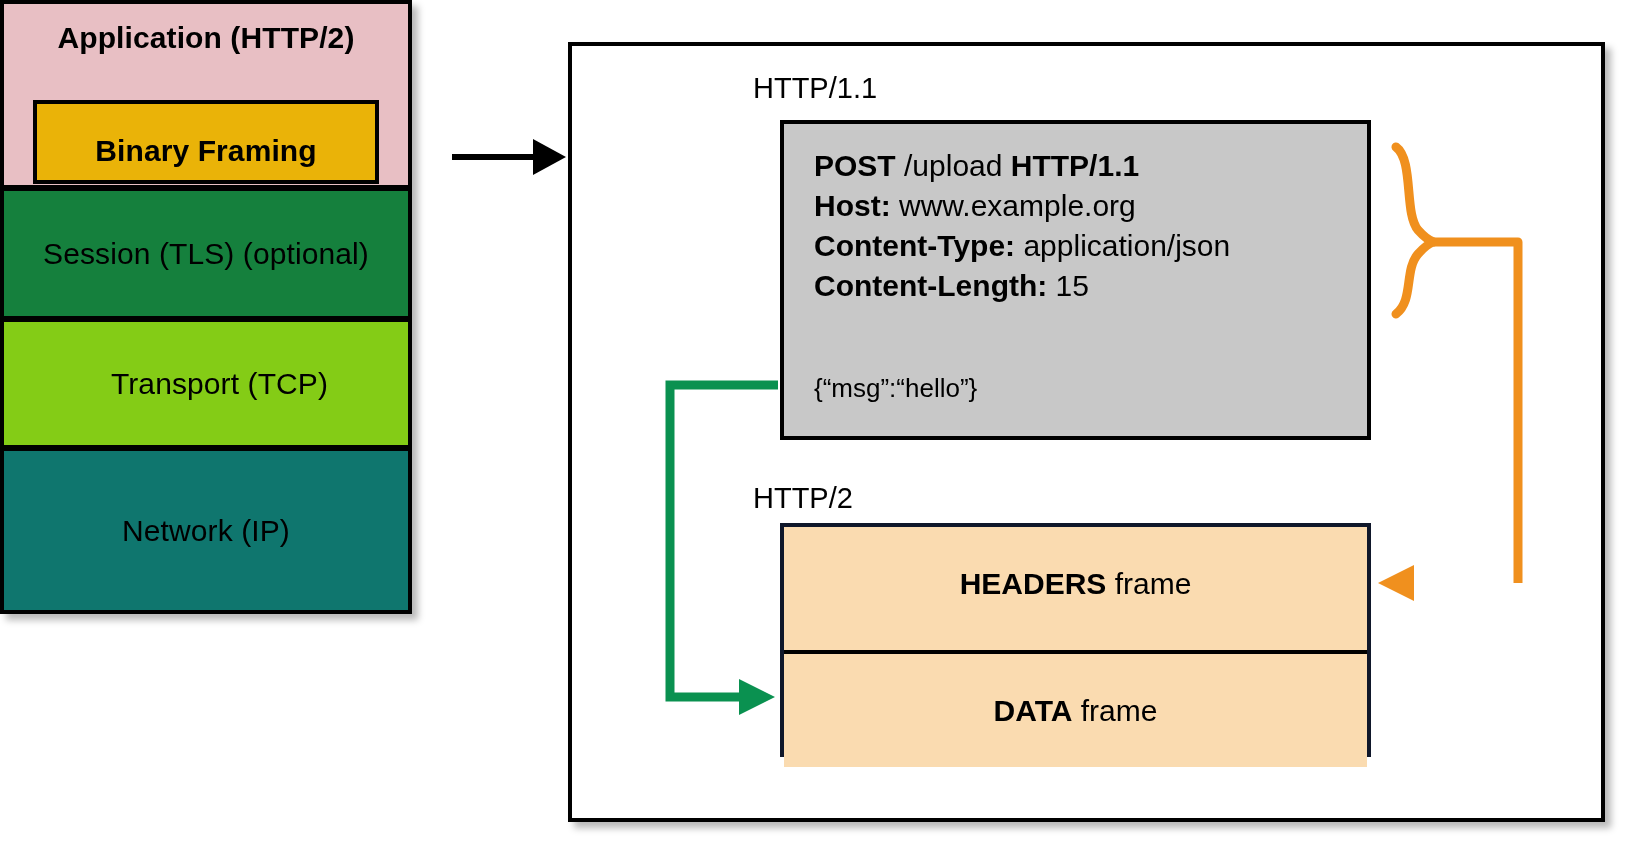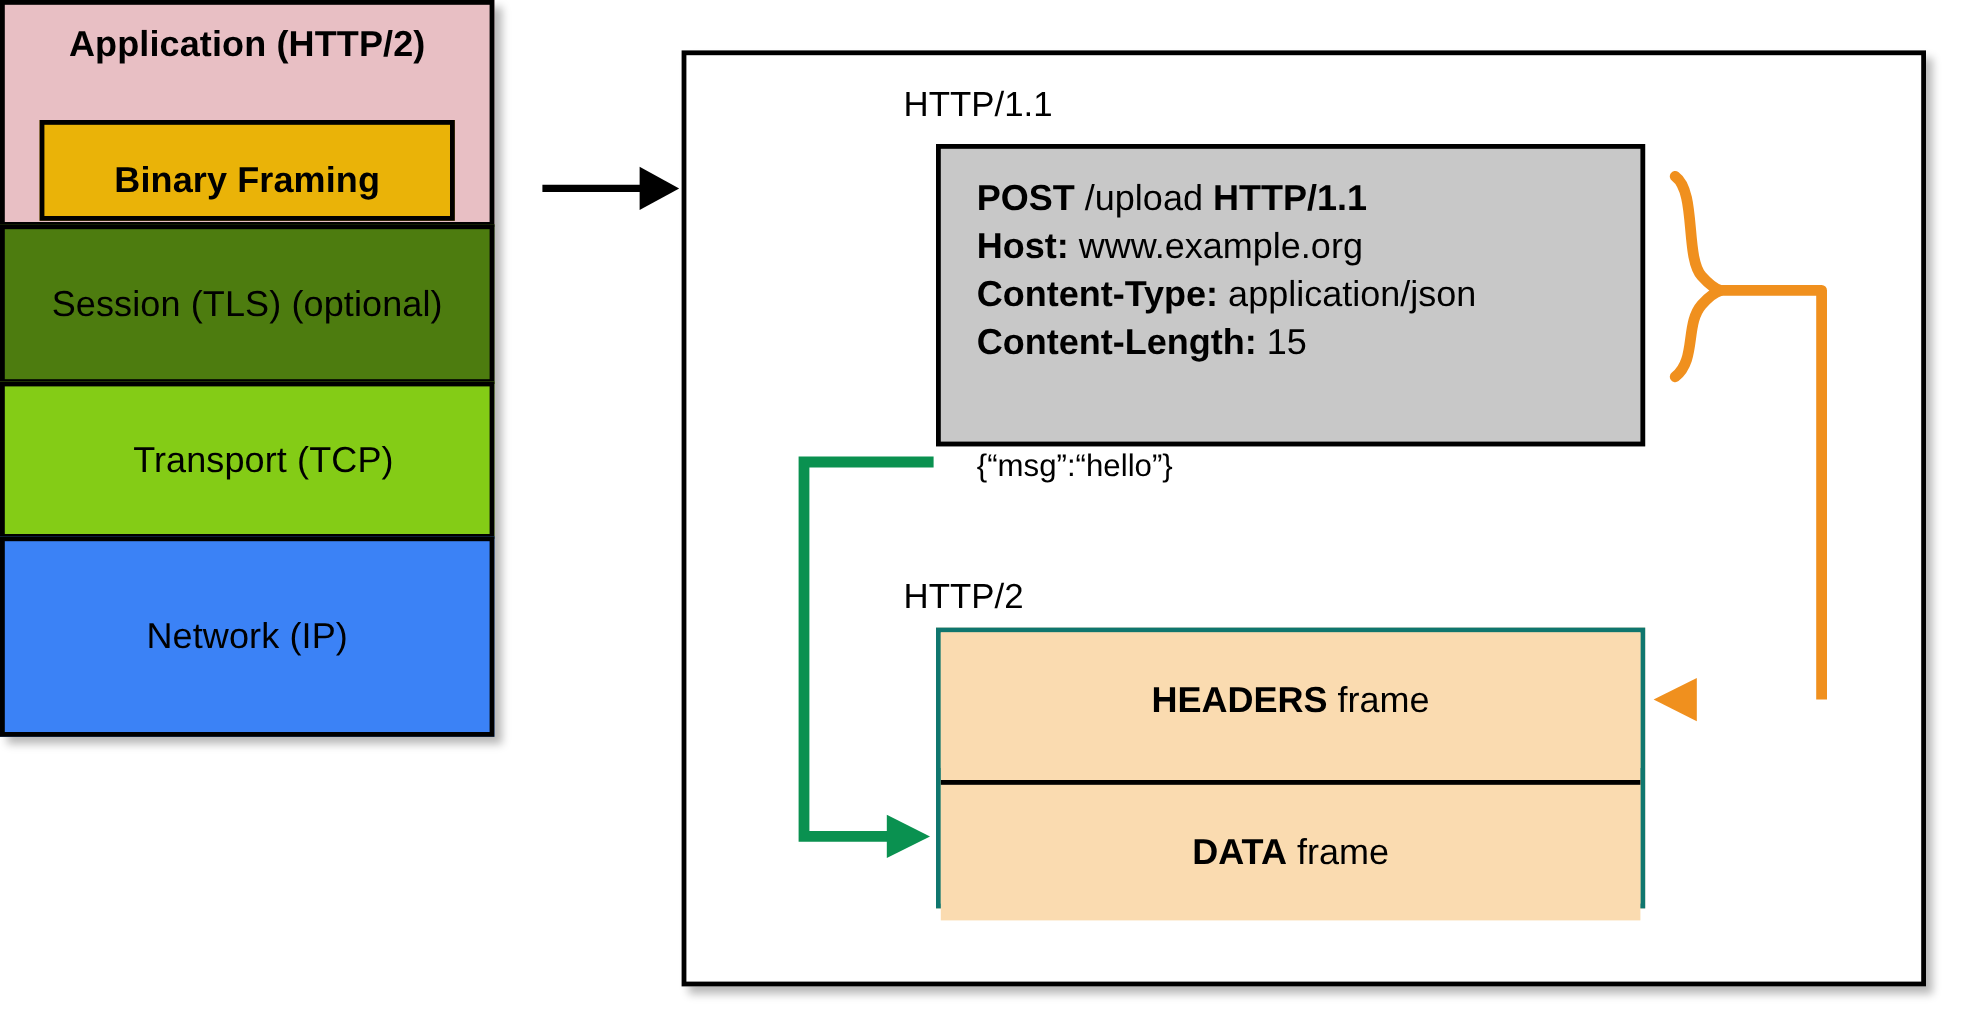--- a/index.html
+++ b/index.html
@@ -16,42 +16,42 @@
 
   
   #stack{left:43px;top:41px;width:412px;height:614px;border:none;}
   .layer{position:absolute;left:0;width:412px;box-sizing:border-box;
          border:4px solid #000;display:flex;align-items:center;justify-content:center;}
   .layer-label{font-size:30px;letter-spacing:.1px;line-height:1.05;}
   .layer-label.bold{font-weight:bold;}
 
   #layer-app{top:0;height:189px;background:#e8bfc4;align-items:flex-start;}
   #layer-app .layer-label{margin-top:18px;}
-  #layer-session{top:187px;height:133px;background:#4d7c0f;}
+  #layer-session{top:187px;height:133px;background:#15803d;}
   #layer-transport{top:318px;height:131px;background:#84cc16;padding-left:27px;}
-  #layer-network{top:447px;height:167px;background:#3b82f6;}
+  #layer-network{top:447px;height:167px;background:#0f766e;}
 
   #binary-framing{left:29px;top:96px;width:346px;height:84px;background:#eab308;
                   border:4px solid #000;display:flex;align-items:center;justify-content:center;}
   #binary-framing .layer-label{font-weight:bold;font-size:30px;}
 
   
   #outer-panel{left:568px;top:42px;width:1037px;height:780px;background:#fff;}
 
   
   #http11-caption{position:absolute;left:753px;top:74px;font-size:29px;line-height:1;}
-  #http11-box{left:780px;top:120px;width:591px;height:252px;background:#c8c8c8;}
+  #http11-box{left:780px;top:120px;width:591px;height:320px;background:#c8c8c8;}
   #http11-text{position:absolute;left:30px;top:22px;right:12px;
                font-size:30px;line-height:40px;white-space:pre;}
   .hl{font-weight:bold;}
   #http11-body{position:absolute;left:30px;top:244px;font-size:26px;line-height:40px;}
 
   
   #http2-caption{position:absolute;left:753px;top:484px;font-size:29px;line-height:1;}
-  #http2-box{left:780px;top:523px;width:591px;height:234px;background:#fadbb0;border:4px solid #0f766e;}
+  #http2-box{left:780px;top:523px;width:591px;height:234px;background:#fadbb0;border:4px solid #0f172a;}
   .frame{position:absolute;left:0;width:583px;box-sizing:border-box;
          display:flex;align-items:center;justify-content:center;background:#fadbb0;}
   #frame-headers{top:0;height:113px;}
   #frame-data{top:123px;height:117px;border-top:4px solid #000;}
   .frame-label{font-size:30px;}
   .frame-label b{font-weight:bold;}
 
   
   #connectors{position:absolute;left:0;top:0;width:1634px;height:858px;pointer-events:none;}
 </style>

